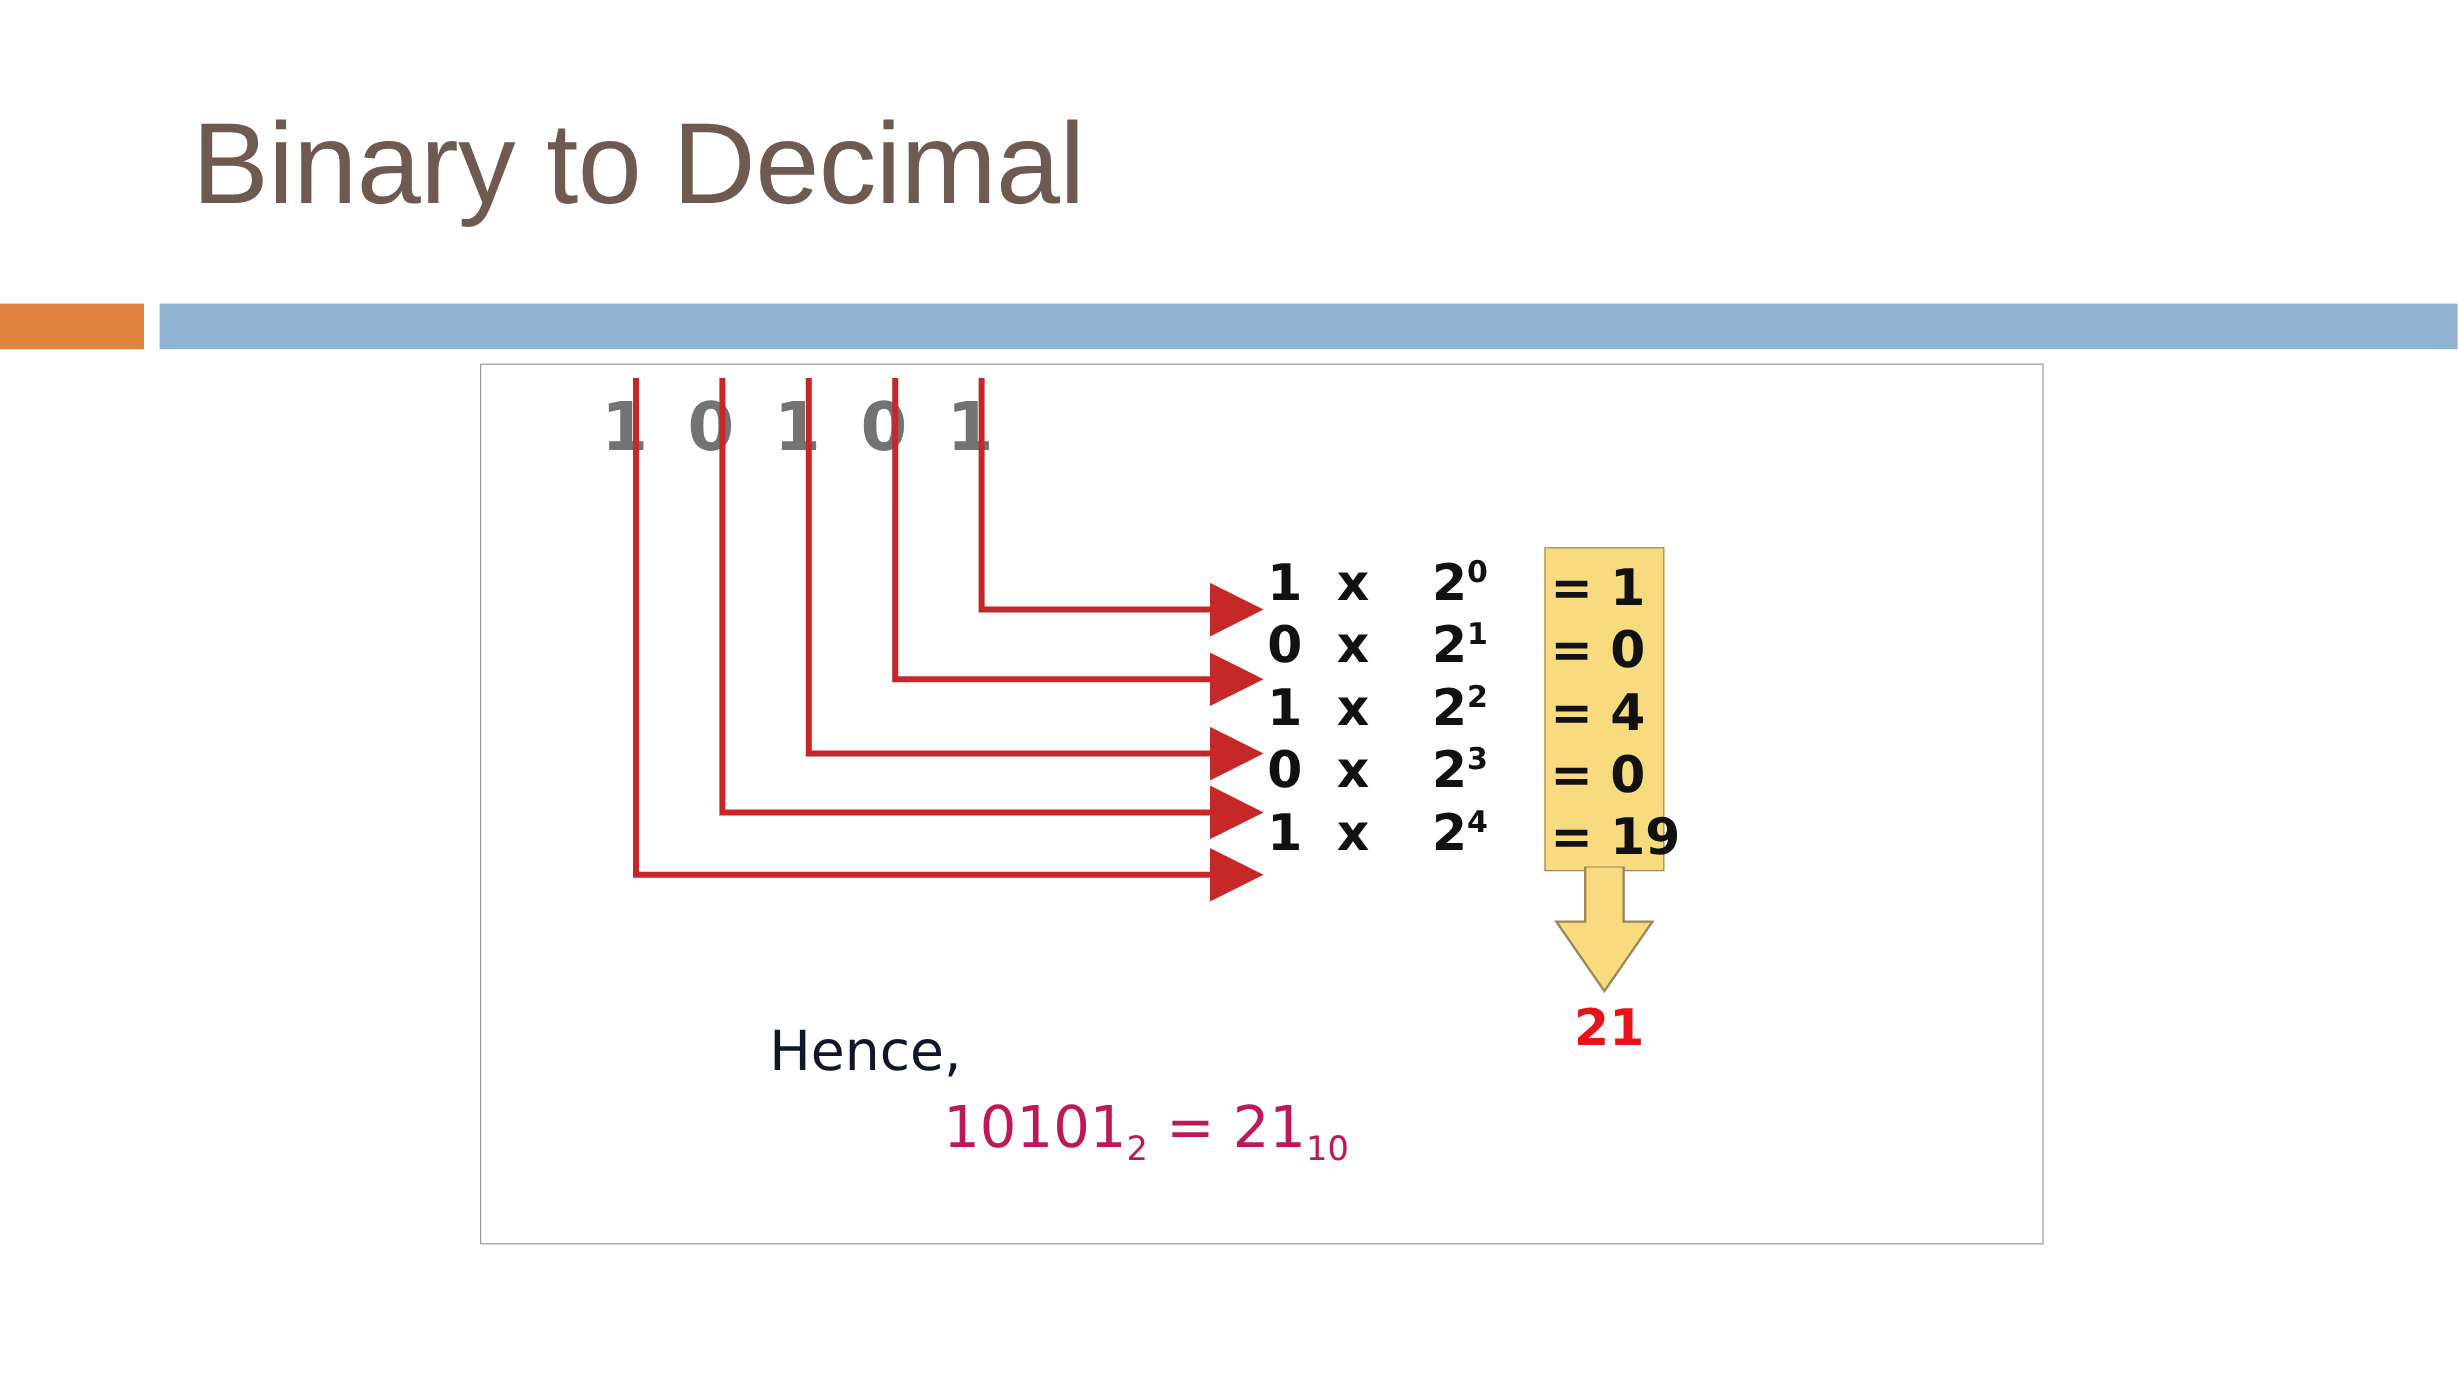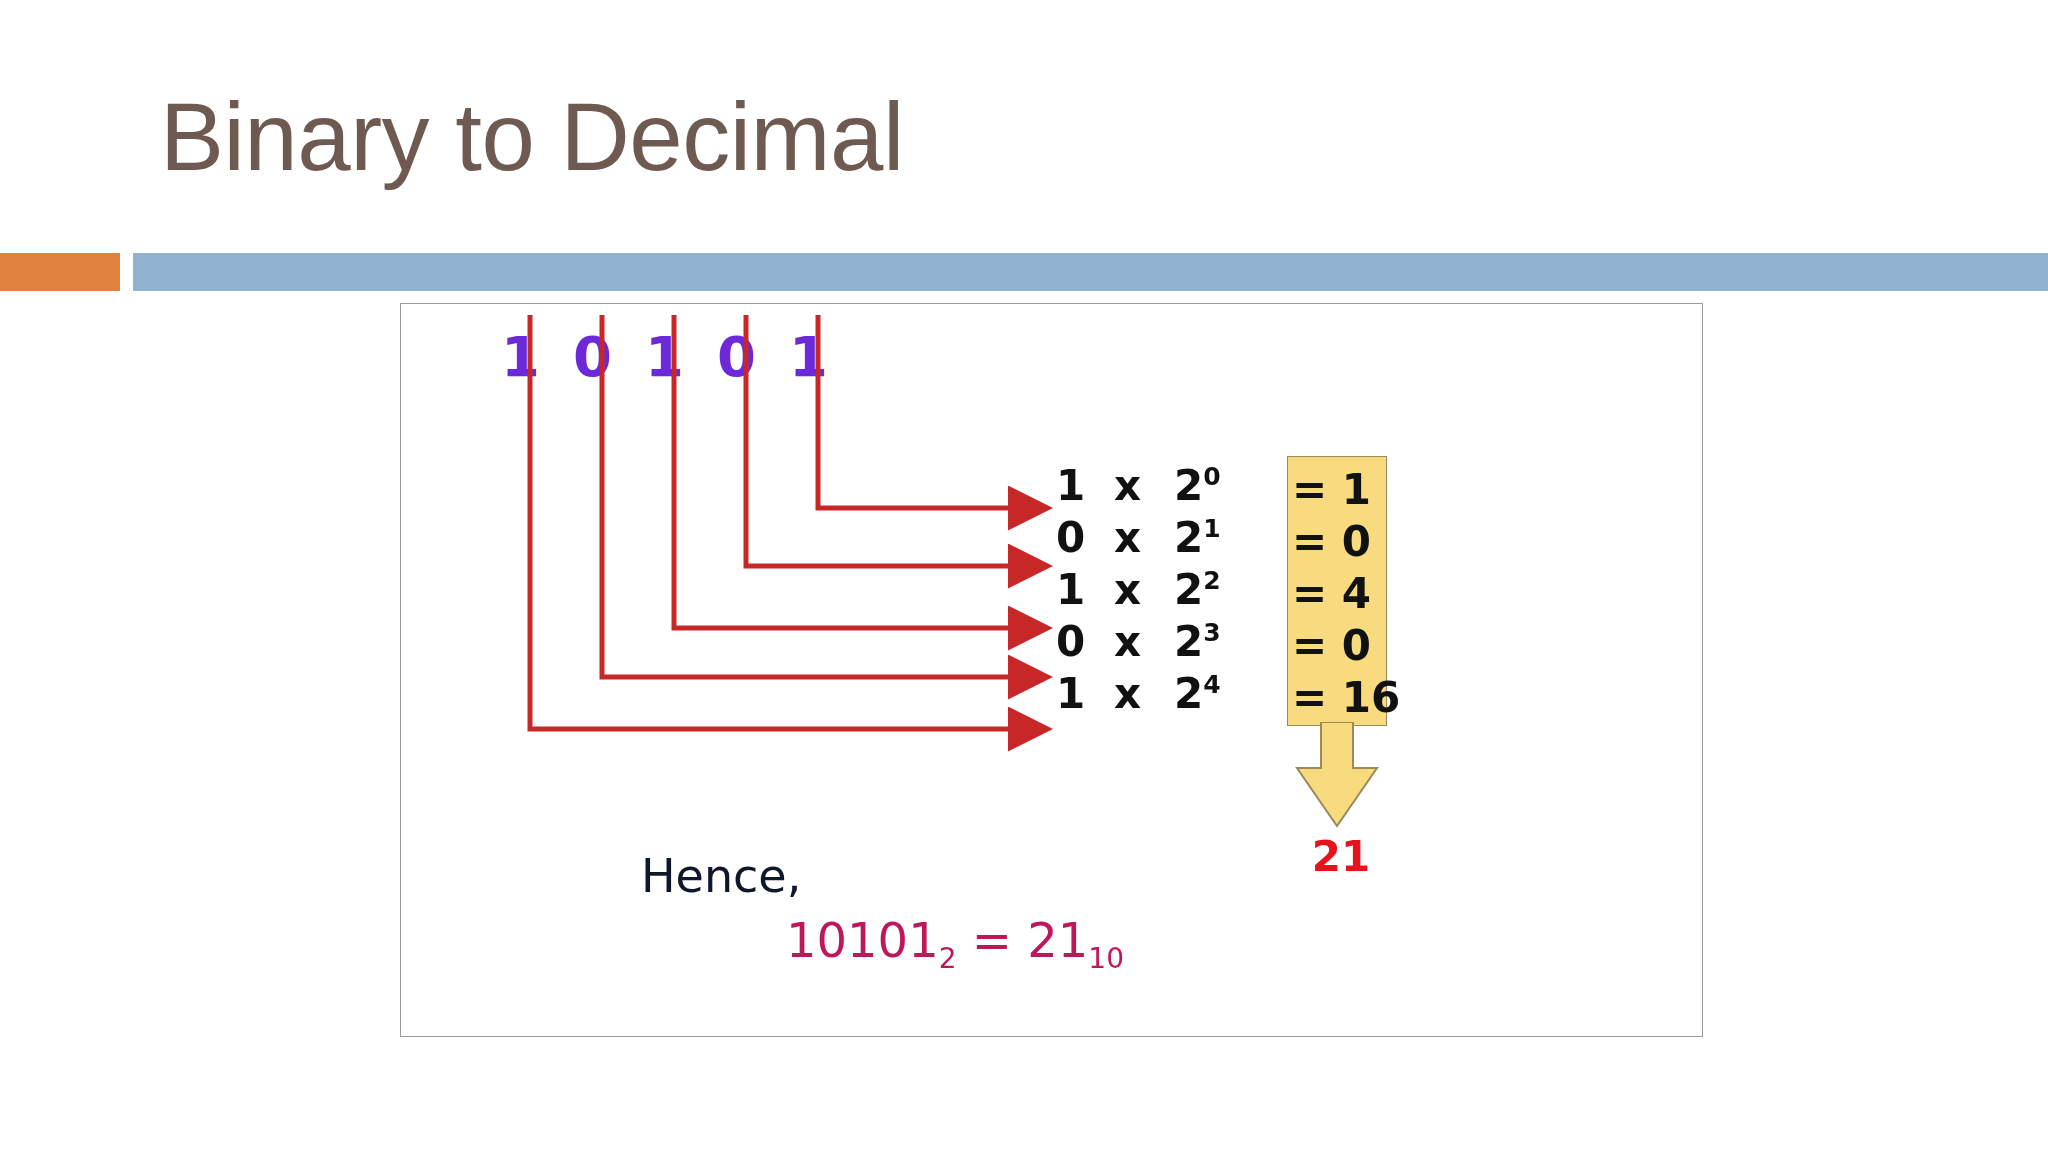--- a/index.html
+++ b/index.html
@@ -35,41 +35,41 @@
     position:absolute;left:400px;top:303px;width:1303px;height:734px;
     background:#ffffff;
     border:1px solid #9a9a9a;
     box-sizing:border-box;
     overflow:hidden;
   }
 
   
   .bits{
     position:absolute;left:100px;top:20px;
-    font-size:56px;font-weight:700;color:#6d28d9;
+    font-size:56px;font-weight:700;color:#737373;
     font-family:"DejaVu Sans", sans-serif;
     letter-spacing:0;
   }
   .bits span{display:inline-block;width:72px;text-align:left;}
 
   
   .connectors{position:absolute;left:0;top:0;width:1303px;height:734px;}
 
   
   .eqlist{
     position:absolute;left:655px;top:155px;
     font-family:"DejaVu Sans", sans-serif;
   }
   .eqrow{
     height:52px;display:flex;align-items:center;
     font-size:42px;font-weight:700;color:#111111;
   }
   .eq-bit{width:58px;text-align:left;}
   .eq-x{width:60px;text-align:left;font-weight:700;}
-  .eq-pow{width:66px;text-align:left;position:relative;}
+  .eq-pow{width:66px;text-align:right;position:relative;}
   .eq-pow sup{font-size:25px;font-weight:700;vertical-align:super;}
 
   
   .yellowbox{
     position:absolute;left:886px;top:152px;width:100px;height:270px;
     background:#F8DB7E;
     border:1px solid #9a8a5a;
     box-sizing:border-box;
   }
   .yellowbox .yrow{
@@ -164,21 +164,21 @@
         <span class="eq-x">x</span>
         <span class="eq-pow"><span>2</span><sup>4</sup></span>
       </div>
     </div>
 
     <div class="yellowbox">
       <div class="yrow" style="top:8px">= 1</div>
       <div class="yrow" style="top:60px">= 0</div>
       <div class="yrow" style="top:112px">= 4</div>
       <div class="yrow" style="top:164px">= 0</div>
-      <div class="yrow" style="top:216px">= 16</div>
+      <div class="yrow" style="top:216px">= 19</div>
     </div>
 
     <svg class="yarrow" viewBox="0 0 104 110" xmlns="http://www.w3.org/2000/svg">
       <path d="M36,0 L68,0 L68,46 L92,46 L52,104 L12,46 L36,46 Z" fill="#F8DB7E" stroke="#9a8a5a" stroke-width="2"></path>
     </svg>
 
     <div class="total">21</div>
 
     <div class="hence">Hence,</div>
     <div class="finaleq"><span>10101</span><sub>2</sub><span> = </span><span>21</span><sub>10</sub></div>

